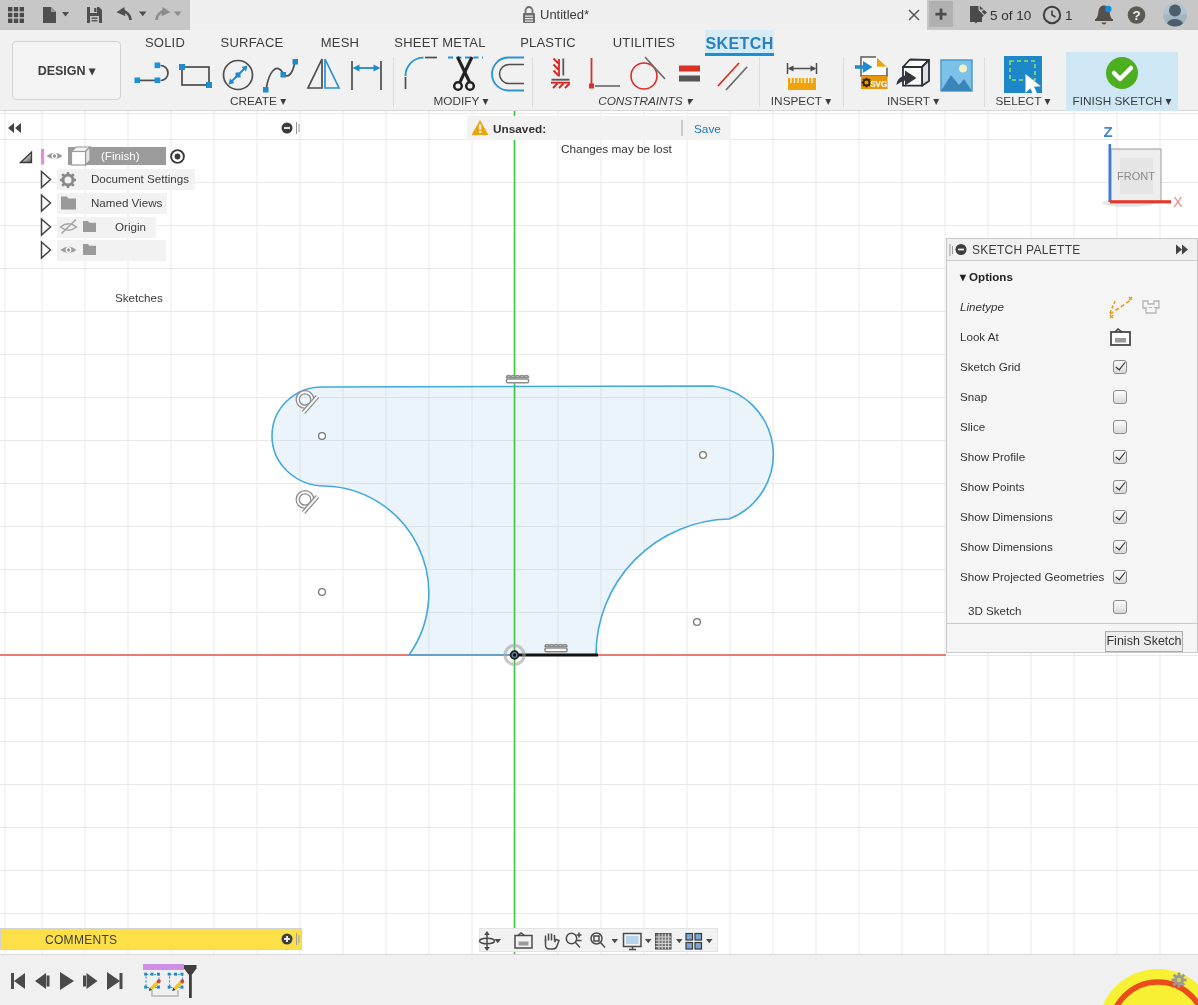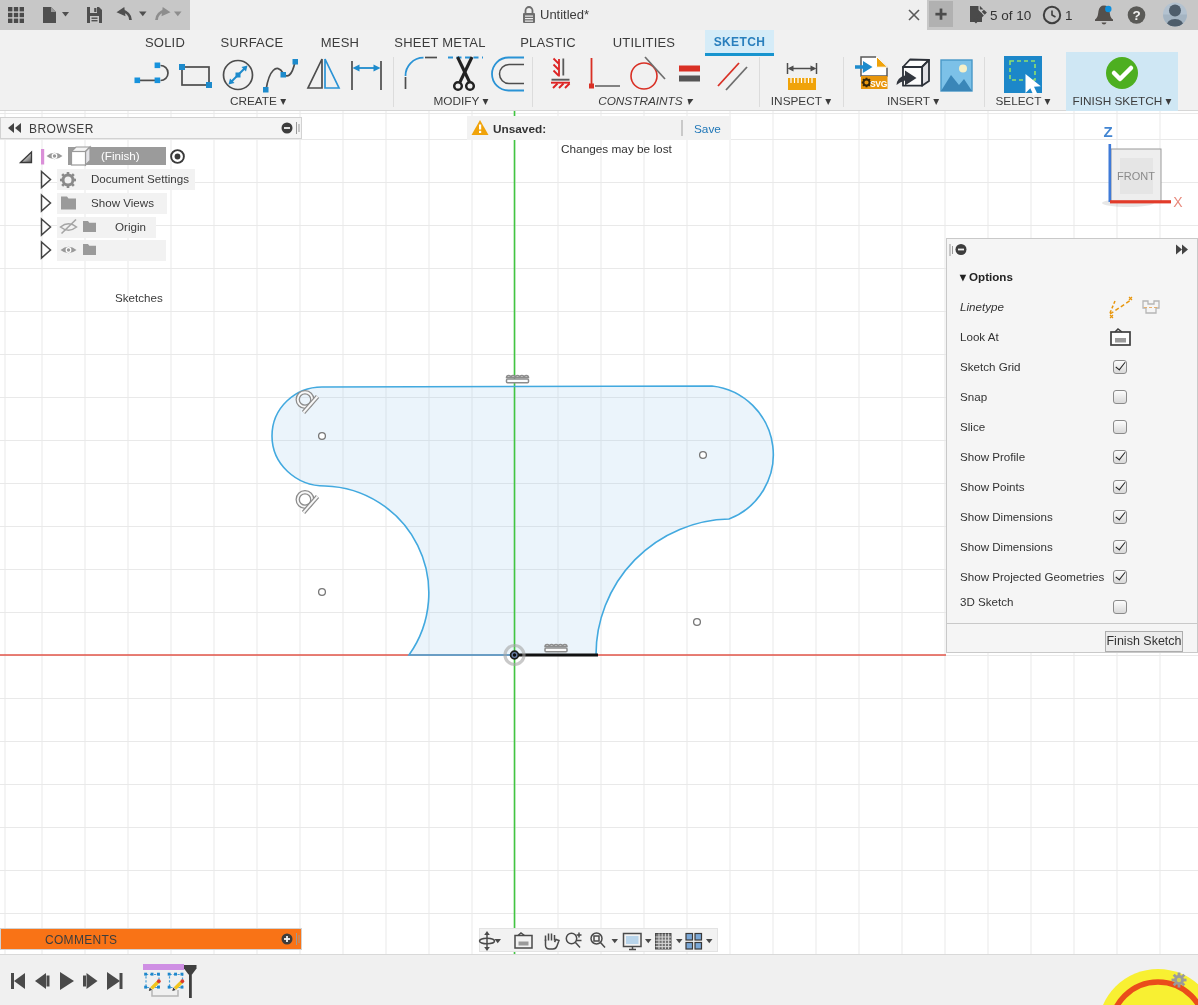--- a/index.html
+++ b/index.html
@@ -8,21 +8,21 @@
   .abs{position:absolute;}
   
   #topbar{left:0;top:0;width:1198px;height:30px;background:#c7c7c7;}
   #tab{left:190px;top:0;width:737px;height:30px;background:#efefef;}
   #plusbtn{left:929px;top:1px;width:24px;height:26px;background:#b1b1b1;}
   .tbtxt{font-size:13px;color:#3c3c3c;}
   
   #ribbon{left:0;top:30px;width:1198px;height:81px;background:#f1f1f1;border-bottom:1px solid #d6d6d6;box-sizing:border-box;}
   .rtab{position:absolute;top:5px;height:14px;font-size:13px;color:#3c3c3c;transform:translateX(-50%);white-space:nowrap;letter-spacing:.2px;}
   #sktab{left:705px;top:30px;width:69px;height:23px;background:#d5ecf8;border-bottom:3px solid #1794cf;box-sizing:content-box;}
-  #sktab span{position:absolute;width:100%;text-align:center;top:5px;font-size:12px;font-weight:bold;color:#2a7fbd;letter-spacing:.4px;}
+  #sktab span{position:absolute;width:100%;text-align:center;top:5px;font-size:16px;font-weight:bold;color:#2a7fbd;letter-spacing:.4px;}
   #designbox{left:12px;top:41px;width:107px;height:57px;background:#f4f4f4;border:1px solid #d2d2d2;border-radius:4px;}
   #designbox span{position:absolute;width:100%;text-align:center;top:21px;font-size:12.5px;font-weight:bold;color:#3c3c3c;}
   .glabel{position:absolute;top:64px;font-size:11.8px;color:#3c3c3c;transform:translateX(-50%);white-space:nowrap;}
   .gsep{position:absolute;top:27px;width:1px;height:50px;background:#dcdcdc;}
   #finishbg{left:1066px;top:52px;width:112px;height:59px;background:#cfe7f4;}
   
   #canvas{left:0;top:111px;width:1198px;height:843px;background-color:#fff;
     background-image:repeating-linear-gradient(to right,#e9e9e9 0,#e9e9e9 1px,transparent 1px,transparent 43px),
                      repeating-linear-gradient(to bottom,#e9e9e9 0,#e9e9e9 1px,transparent 1px,transparent 43px);
     background-position:41.5px 28px;}
@@ -35,21 +35,21 @@
   #unsaved{left:467px;top:116px;width:264px;height:24px;background:#f2f2f2;}
   
   #palette{left:946px;top:238px;width:252px;height:415px;background:#f5f5f5;border:1px solid #c9c9c9;box-sizing:border-box;}
   #pheader{position:absolute;left:0;top:0;width:100%;height:21px;background:#f0f0f0;border-bottom:1px solid #cccccc;}
   #pheader .t{position:absolute;left:25px;top:4px;font-size:12px;color:#3d3d3d;letter-spacing:.3px;}
   .prow{position:absolute;left:13px;font-size:11.6px;color:#333;white-space:nowrap;}
   .pcheck{position:absolute;left:166px;width:14px;height:14px;border:1px solid #8a8a8a;border-radius:3px;background:linear-gradient(#fdfdfd,#d8d8d8);box-sizing:border-box;}
   .pcheck.on:after{content:"";position:absolute;left:4px;top:-1px;width:4px;height:9px;border:solid #222;border-width:0 1.8px 1.8px 0;transform:rotate(38deg);}
   #fsbtn{position:absolute;left:158px;top:392px;width:76px;height:19px;background:#ececec;border:1px solid #adadad;font-size:12.5px;color:#333;text-align:center;line-height:18px;}
   
-  #comments{left:0;top:928px;width:302px;height:22px;background:#f97316;border:1px solid #d2d2d2;box-sizing:border-box;}
+  #comments{left:0;top:928px;width:302px;height:22px;background:#fde047;border:1px solid #d2d2d2;box-sizing:border-box;}
   #comments .t{position:absolute;left:44px;top:4px;font-size:12px;color:#3d3d3d;letter-spacing:.3px;}
   #timeline{left:0;top:954px;width:1198px;height:51px;background:#f0f0f0;border-top:1px solid #d9d9d9;box-sizing:border-box;}
 </style>
 </head>
 <body>
 <div id="page">
 
   <div class="abs" id="topbar"></div>
   <div class="abs" id="tab"></div>
   <div class="abs" id="plusbtn"></div>
@@ -132,20 +132,23 @@
   <div class="abs" id="sktab">
       <span>SKETCH</span>
     </div>
   <span class="rtab" style="left:165px;top:35px;">SOLID</span>
   <span class="rtab" style="left:252px;top:35px;">SURFACE</span>
   <span class="rtab" style="left:340px;top:35px;">MESH</span>
   <span class="rtab" style="left:440px;top:35px;">SHEET METAL</span>
   <span class="rtab" style="left:548px;top:35px;">PLASTIC</span>
   <span class="rtab" style="left:644px;top:35px;">UTILITIES</span>
   <div class="abs" id="finishbg"></div>
+  <div class="abs" id="designbox">
+      <span>DESIGN&nbsp;▾</span>
+    </div>
   <div class="gsep" style="left:393px;top:57px;"></div>
   <div class="gsep" style="left:532px;top:57px;"></div>
   <div class="gsep" style="left:759px;top:57px;"></div>
   <div class="gsep" style="left:843px;top:57px;"></div>
   <div class="gsep" style="left:984px;top:57px;"></div>
   <span class="glabel" style="left:258px;top:94px;">CREATE&nbsp;▾</span>
   <span class="glabel" style="left:461px;top:94px;">MODIFY&nbsp;▾</span>
   <span class="glabel" style="left:645px;top:94px;font-style:italic;">CONSTRAINTS&nbsp;▾</span>
   <span class="glabel" style="left:801px;top:94px;">INSPECT&nbsp;▾</span>
   <span class="glabel" style="left:913px;top:94px;">INSERT&nbsp;▾</span>
@@ -320,31 +323,28 @@
     <text x="1108" y="26" font-size="15" font-weight="bold" fill="#4285d2" text-anchor="middle">Z</text>
     <ellipse cx="1128" cy="92" rx="26" ry="4" fill="rgba(120,120,120,0.18)"></ellipse>
     <rect x="1111" y="38" width="50" height="53" fill="#eeeeee" stroke="#9a9a9a" stroke-width="1"></rect>
     <rect x="1120" y="47" width="33" height="36" fill="#e5e5e5"></rect>
     <text x="1136" y="69" font-size="11" fill="#8a8a8a" text-anchor="middle">FRONT</text>
     <rect x="1108.5" y="33" width="2.6" height="58" fill="#3f7ad8"></rect>
     <rect x="1110" y="89.2" width="61" height="3.2" fill="#e23b2a"></rect>
     <text x="1178" y="96" font-size="14" fill="#e88a7d" text-anchor="middle">X</text>
   </svg>
 
-  <div class="abs" id="bheader">
-      <span class="t">BROWSER</span>
-    </div>
   <div class="brow" style="left:68px;top:147px;width:98px;height:17.5px;background:#9b9b9b;"></div>
   <div class="brow" style="left:57px;top:169px;width:138px;"></div>
   <div class="brow" style="left:57px;top:193px;width:110px;"></div>
   <div class="brow" style="left:57px;top:217px;width:99px;"></div>
   <div class="brow" style="left:57px;top:240px;width:109px;"></div>
   <span class="btxt" style="left:101px;top:149px;color:#fff;">(Finish)</span>
   <span class="btxt" style="left:91px;top:172px;">Document Settings</span>
-  <span class="btxt" style="left:91px;top:196px;">Show Views</span>
+  <span class="btxt" style="left:91px;top:196px;">Named Views</span>
   <span class="btxt" style="left:115px;top:220px;">Origin</span>
   <span class="btxt" style="left:115px;top:243px;margin-top:48px;">Sketches</span>
   <svg class="abs" width="302" height="160" style="left:0;top:112px" id="browsvg">
 
     <g fill="#444">
       <path d="M14 11 v10 l-6 -5 z"></path>
         <path d="M21 11 v10 l-6 -5 z"></path>
     </g>
     <circle cx="287" cy="16" r="5.5" fill="#3d3d3d"></circle>
     <rect x="284" y="15.1" width="6" height="1.8" fill="#f4f4f4"></rect>
@@ -412,32 +412,35 @@
     <path d="M13 4 L21.5 19 H4.5 Z" fill="#f0a30a"></path>
     <rect x="12" y="8.5" width="2.2" height="5" fill="#fff"></rect>
     <rect x="12" y="14.8" width="2.2" height="2.2" fill="#fff"></rect>
     <line x1="215" y1="4" x2="215" y2="20" stroke="#c9c9c9" stroke-width="2"></line>
   </svg>
   <span class="abs" style="left:493px;top:122px;font-size:11.8px;font-weight:bold;color:#333;">Unsaved:</span>
   <span class="abs" style="left:561px;top:122px;font-size:11.8px;color:#333;margin-top:20px;">Changes may be lost</span>
   <span class="abs" style="left:694px;top:122px;font-size:11.8px;color:#2077b8;">Save</span>
 
   <div class="abs" id="palette">
+    <div id="pheader">
+        <span class="t">SKETCH PALETTE</span>
+      </div>
     <span class="prow" style="top:31px;font-weight:bold;color:#222;">▾&nbsp;Options</span>
     <span class="prow" style="top:61px;font-style:italic;">Linetype</span>
     <span class="prow" style="top:91px;">Look At</span>
     <span class="prow" style="top:121px;">Sketch Grid</span>
     <span class="prow" style="top:151px;">Snap</span>
     <span class="prow" style="top:181px;">Slice</span>
     <span class="prow" style="top:211px;">Show Profile</span>
     <span class="prow" style="top:241px;">Show Points</span>
     <span class="prow" style="top:271px;">Show Dimensions</span>
     <span class="prow" style="top:301px;">Show Dimensions</span>
     <span class="prow" style="top:331px;">Show Projected Geometries</span>
-    <span class="prow" style="top:356px;">3D Sketch</span>
+    <span class="prow" style="top:365px;margin-left:8px;">3D Sketch</span>
     <div class="pcheck on" style="top:121px;"></div>
     <div class="pcheck" style="top:151px;"></div>
     <div class="pcheck" style="top:181px;"></div>
     <div class="pcheck on" style="top:211px;"></div>
     <div class="pcheck on" style="top:241px;"></div>
     <div class="pcheck on" style="top:271px;"></div>
     <div class="pcheck on" style="top:301px;"></div>
     <div class="pcheck on" style="top:331px;"></div>
     <div class="pcheck" style="top:361px;"></div>
     <div style="position:absolute;left:0;top:384px;width:100%;height:1px;background:#c9c9c9;"></div>

